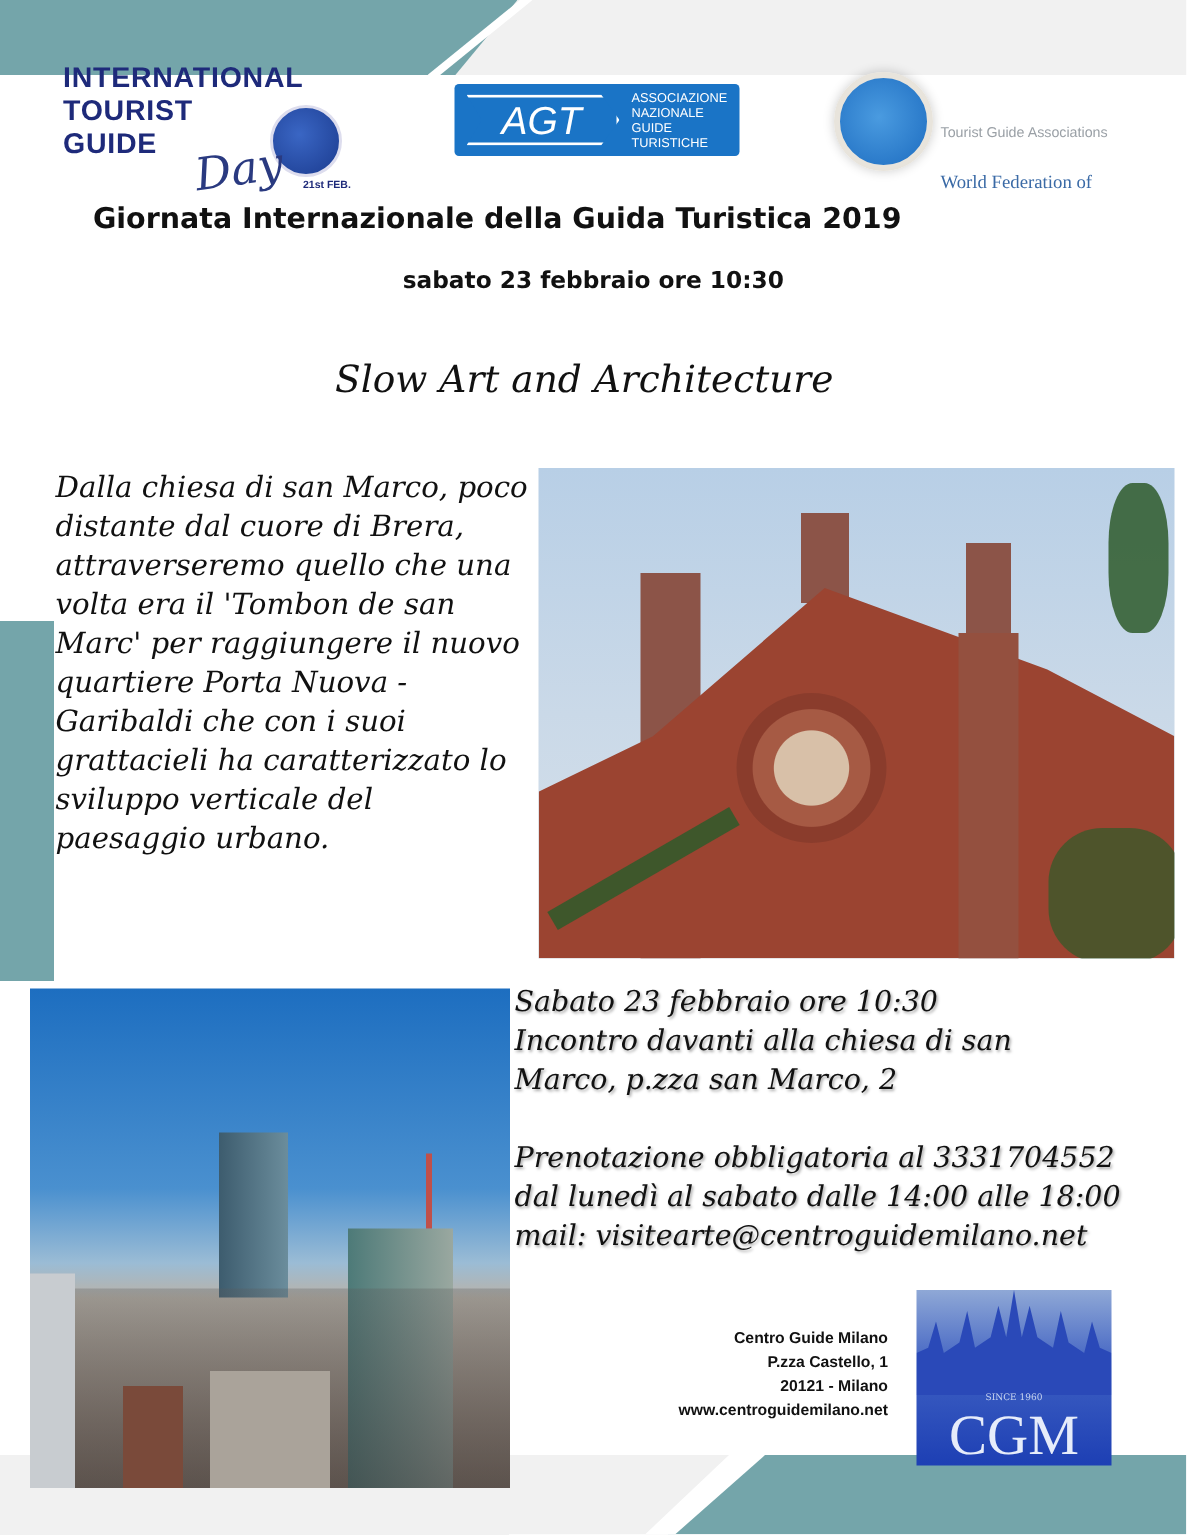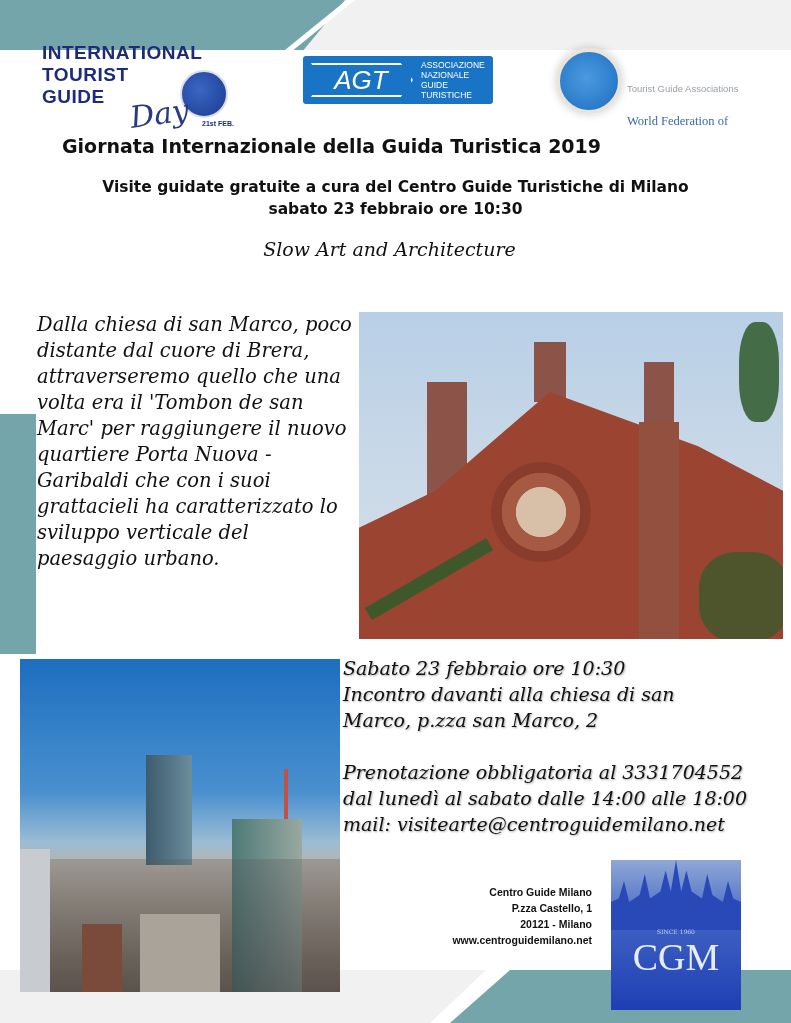--- a/index.html
+++ b/index.html
@@ -29,21 +29,21 @@
     .agt .txt { color:#fff; font-family:"Liberation Sans", sans-serif; font-size:8.5px; line-height:10px; margin-left:8px; }
 
     
     .wf-globe { left:556px; top:48px; width:58px; height:58px; border-radius:50%; background:radial-gradient(circle at 45% 45%, #4a9be0, #1d6cc0); border:4px solid #e8e4dc; box-shadow:0 0 8px rgba(0,0,0,0.2); }
     .wf-name { left:627px; top:66px; font-family:Liberation Serif, serif; font-size:12.5px; color:#3a6aa6;margin-top:48px; }
     .wf-sub { left:627px; top:83px; font-family:Liberation Sans, sans-serif; font-size:9.5px; color:#9aa0a6; }
 
     
     .h1 { left:0; top:135px; width:663px; text-align:center; font-family:"DejaVu Sans", sans-serif; font-weight:bold; font-size:19px; color:#111; }
     .h2 { left:0; top:176px; width:791px; text-align:center; font-family:"DejaVu Sans", sans-serif; font-weight:bold; font-size:15.5px; color:#111; line-height:22px; }
-    .h3 { left:0; top:238px; width:779px; text-align:center; font-family:"DejaVu Serif", serif; font-style:italic; font-size:19px; color:#111; }
+    .h3 { left:0; top:238px; width:779px; text-align:center; font-family:"DejaVu Serif", serif; font-style:italic; font-size:25px; color:#111; }
 
     
     .desc { left:37px; top:312px; width:318px; font-family:"DejaVu Serif", serif; font-style:italic; font-size:19.5px; line-height:26px; color:#111; }
 
     
     .church { left:359px; top:312px; width:424px; height:327px; overflow:hidden; background:linear-gradient(180deg,#b8cfe6 0%, #cad9e8 50%, #d7e1ea 100%); }
     .church .facade { position:absolute; left:0; top:80px; width:424px; height:247px; background:#9b4431; clip-path:polygon(0 55%, 18% 40%, 45% 0%, 80% 22%, 100% 40%, 100% 100%, 0 100%); }
     .church .tower { position:absolute; background:#8c5448; }
     .church .rose { position:absolute; left:132px; top:150px; width:100px; height:100px; border-radius:50%; background:radial-gradient(circle, #d8c0a8 0 35%, #a65a44 36% 55%, #8a3c2c 56% 100%); }
     .church .leaf { position:absolute; background:#2e5b2a; opacity:0.85; }
@@ -53,21 +53,21 @@
     .city .bld { position:absolute; }
 
     
     .info { left:343px; top:655px; width:440px; font-family:"DejaVu Serif", serif; font-style:italic; font-size:19px; line-height:26px; color:#111; text-shadow:1px 1px 2px rgba(0,0,0,0.35); }
     .info .gap { height:26px; }
 
     
     .addr { left:420px; top:884px; width:172px; text-align:right; font-family:Liberation Sans, sans-serif; font-weight:bold; font-size:10.5px; line-height:16px; color:#111; }
 
     
-    .cgm { left:611px; top:860px; width:130px; height:150px; background:linear-gradient(180deg,#8fa8d6 0%, #3d5fc2 45%, #1d3fb4 100%); overflow:hidden; }
+    .cgm { left:611px; top:860px; width:130px; height:117px; background:linear-gradient(180deg,#8fa8d6 0%, #3d5fc2 45%, #1d3fb4 100%); overflow:hidden; }
     .cgm .spires { position:absolute; left:0; top:0; width:130px; height:70px; background:#2a49b8; clip-path:polygon(0 100%, 0 60%, 6% 55%, 10% 30%, 14% 60%, 22% 50%, 26% 20%, 30% 55%, 38% 45%, 42% 15%, 46% 45%, 50% 0, 54% 45%, 58% 15%, 62% 45%, 70% 55%, 74% 20%, 78% 50%, 86% 60%, 90% 30%, 94% 55%, 100% 60%, 100% 100%); }
     .cgm .since { position:absolute; left:0; top:68px; width:130px; text-align:center; font-family:"DejaVu Serif", serif; font-size:6px; color:#c8d4f0; }
     .cgm .word { position:absolute; left:0; top:75px; width:130px; text-align:center; font-family:"Liberation Serif", serif; font-size:38px; color:#e6ecfa; }
   </style>
 </head>
 <body>
 
 <div class="abs top-grey"></div>
 <div class="abs top-teal"></div>
 <div class="abs top-white-slash"></div>
@@ -94,21 +94,20 @@
     <div>TURISTICHE</div>
   </div>
 </div>
 
 <div class="abs wf-globe"></div>
 <div class="abs wf-name">World Federation of</div>
 <div class="abs wf-sub">Tourist Guide Associations</div>
 
 <div class="abs h1">Giornata Internazionale della Guida Turistica 2019</div>
 <div class="abs h2">
-  <div>Visite guidate gratuite a cura del Centro Guide Turistiche di Milano</div>
   <div>sabato 23 febbraio ore 10:30</div>
 </div>
 <div class="abs h3">Slow Art and Architecture</div>
 
 <div class="abs desc">Dalla chiesa di san Marco, poco distante dal cuore di Brera, attraverseremo quello che una volta era il 'Tombon de san Marc' per raggiungere il nuovo quartiere Porta Nuova - Garibaldi che con i suoi grattacieli ha caratterizzato lo sviluppo verticale del paesaggio urbano.</div>
 
 <div class="abs church">
   <div class="tower" style="left:68px;top:70px;width:40px;height:257px;"></div>
   <div class="tower" style="left:175px;top:30px;width:32px;height:60px;"></div>
   <div class="tower" style="left:285px;top:50px;width:30px;height:70px;"></div>

